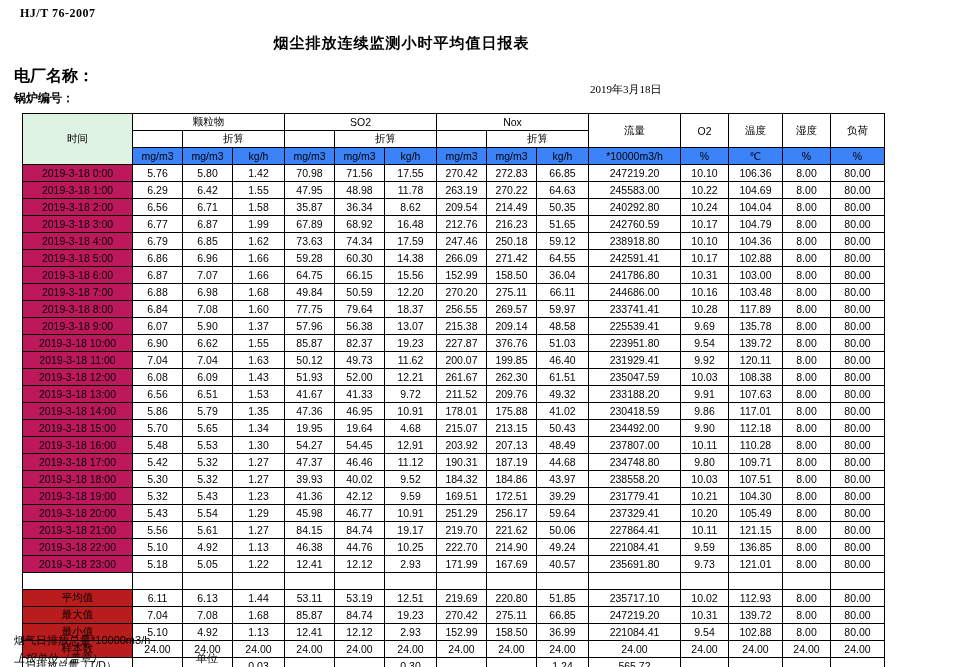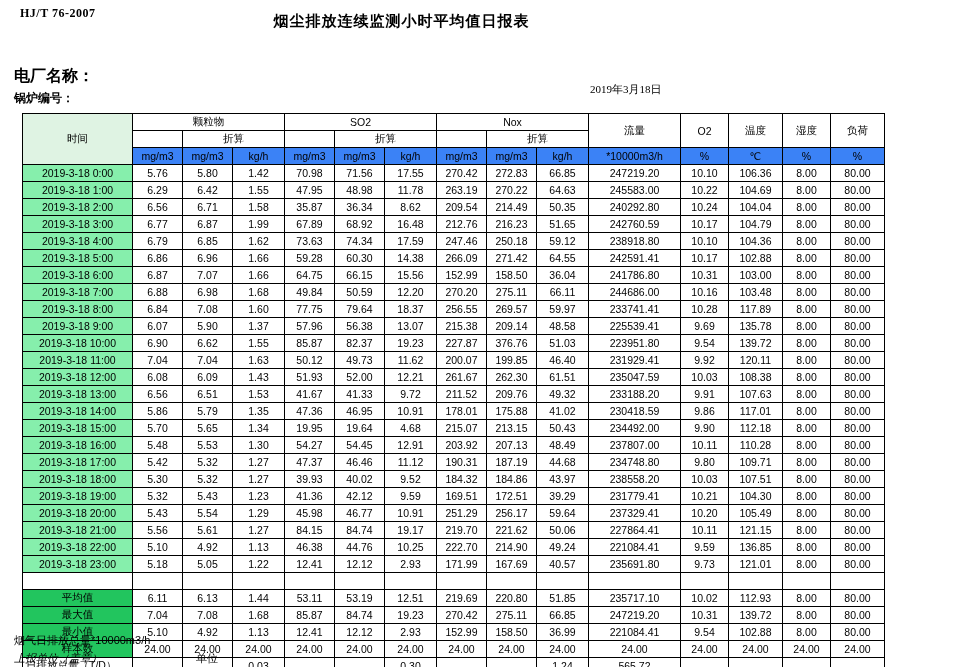--- a/index.html
+++ b/index.html
@@ -11,21 +11,21 @@
     color:#000;
     position:relative;
     overflow:hidden;
   }
   .std-code{
     position:absolute;left:20px;top:6px;
     font-family:"Liberation Serif","DejaVu Serif",serif;
     font-weight:bold;font-size:12px;letter-spacing:0.5px;
   }
   .doc-title{
-    position:absolute;left:0;top:12px;width:963px;
+    position:absolute;left:0;top:34px;width:963px;
     text-align:center;
     font-weight:bold;font-size:15px;
     letter-spacing:1px;
   }
   .title-inner{display:inline-block;margin-left:-160px;}
   .field-plant{position:absolute;left:14px;top:66px;font-size:16px;font-weight:bold;}
   .field-boiler{position:absolute;left:14px;top:90px;font-size:12px;font-weight:bold;}
   .field-date{position:absolute;left:590px;top:82px;font-size:11px;font-family:Liberation Serif, serif;}
 
   table.main{
@@ -39,25 +39,25 @@
     text-align:center;
     padding:0;
     height:16px;
     font-weight:normal;
     white-space:nowrap;
   }
   .grp-head{height:17px;}
   .sub-head{height:16px;}
   .unit-row td{background:#3b82f6;height:16px;}
   .time-head{background:#dff3e3;font-size:11px;margin-left:44px;}
-  td.time-cell{background:#86efac;font-size:10.5px;}
+  td.time-cell{background:#be185d;font-size:10.5px;}
   td.num{text-align:center;}
   .spacer-row td{height:13px;border:1px solid #000;}
   .summary td{height:16px;}
-  .summary td.lbl{background:#22c55e;}
+  .summary td.lbl{background:#b91c1c;}
   .daily-row td{height:16px;}
   .daily-row td.lbl{text-align:left;padding-left:3px;background:#ffffff;}
 
   .footer1{position:absolute;left:14px;top:633px;font-size:11px;}
   .footer2{position:absolute;left:14px;top:651px;font-size:11px;font-style:italic;}
   .footer3{position:absolute;left:196px;top:651px;font-size:11px;}
 </style>
 </head>
 <body>
 

